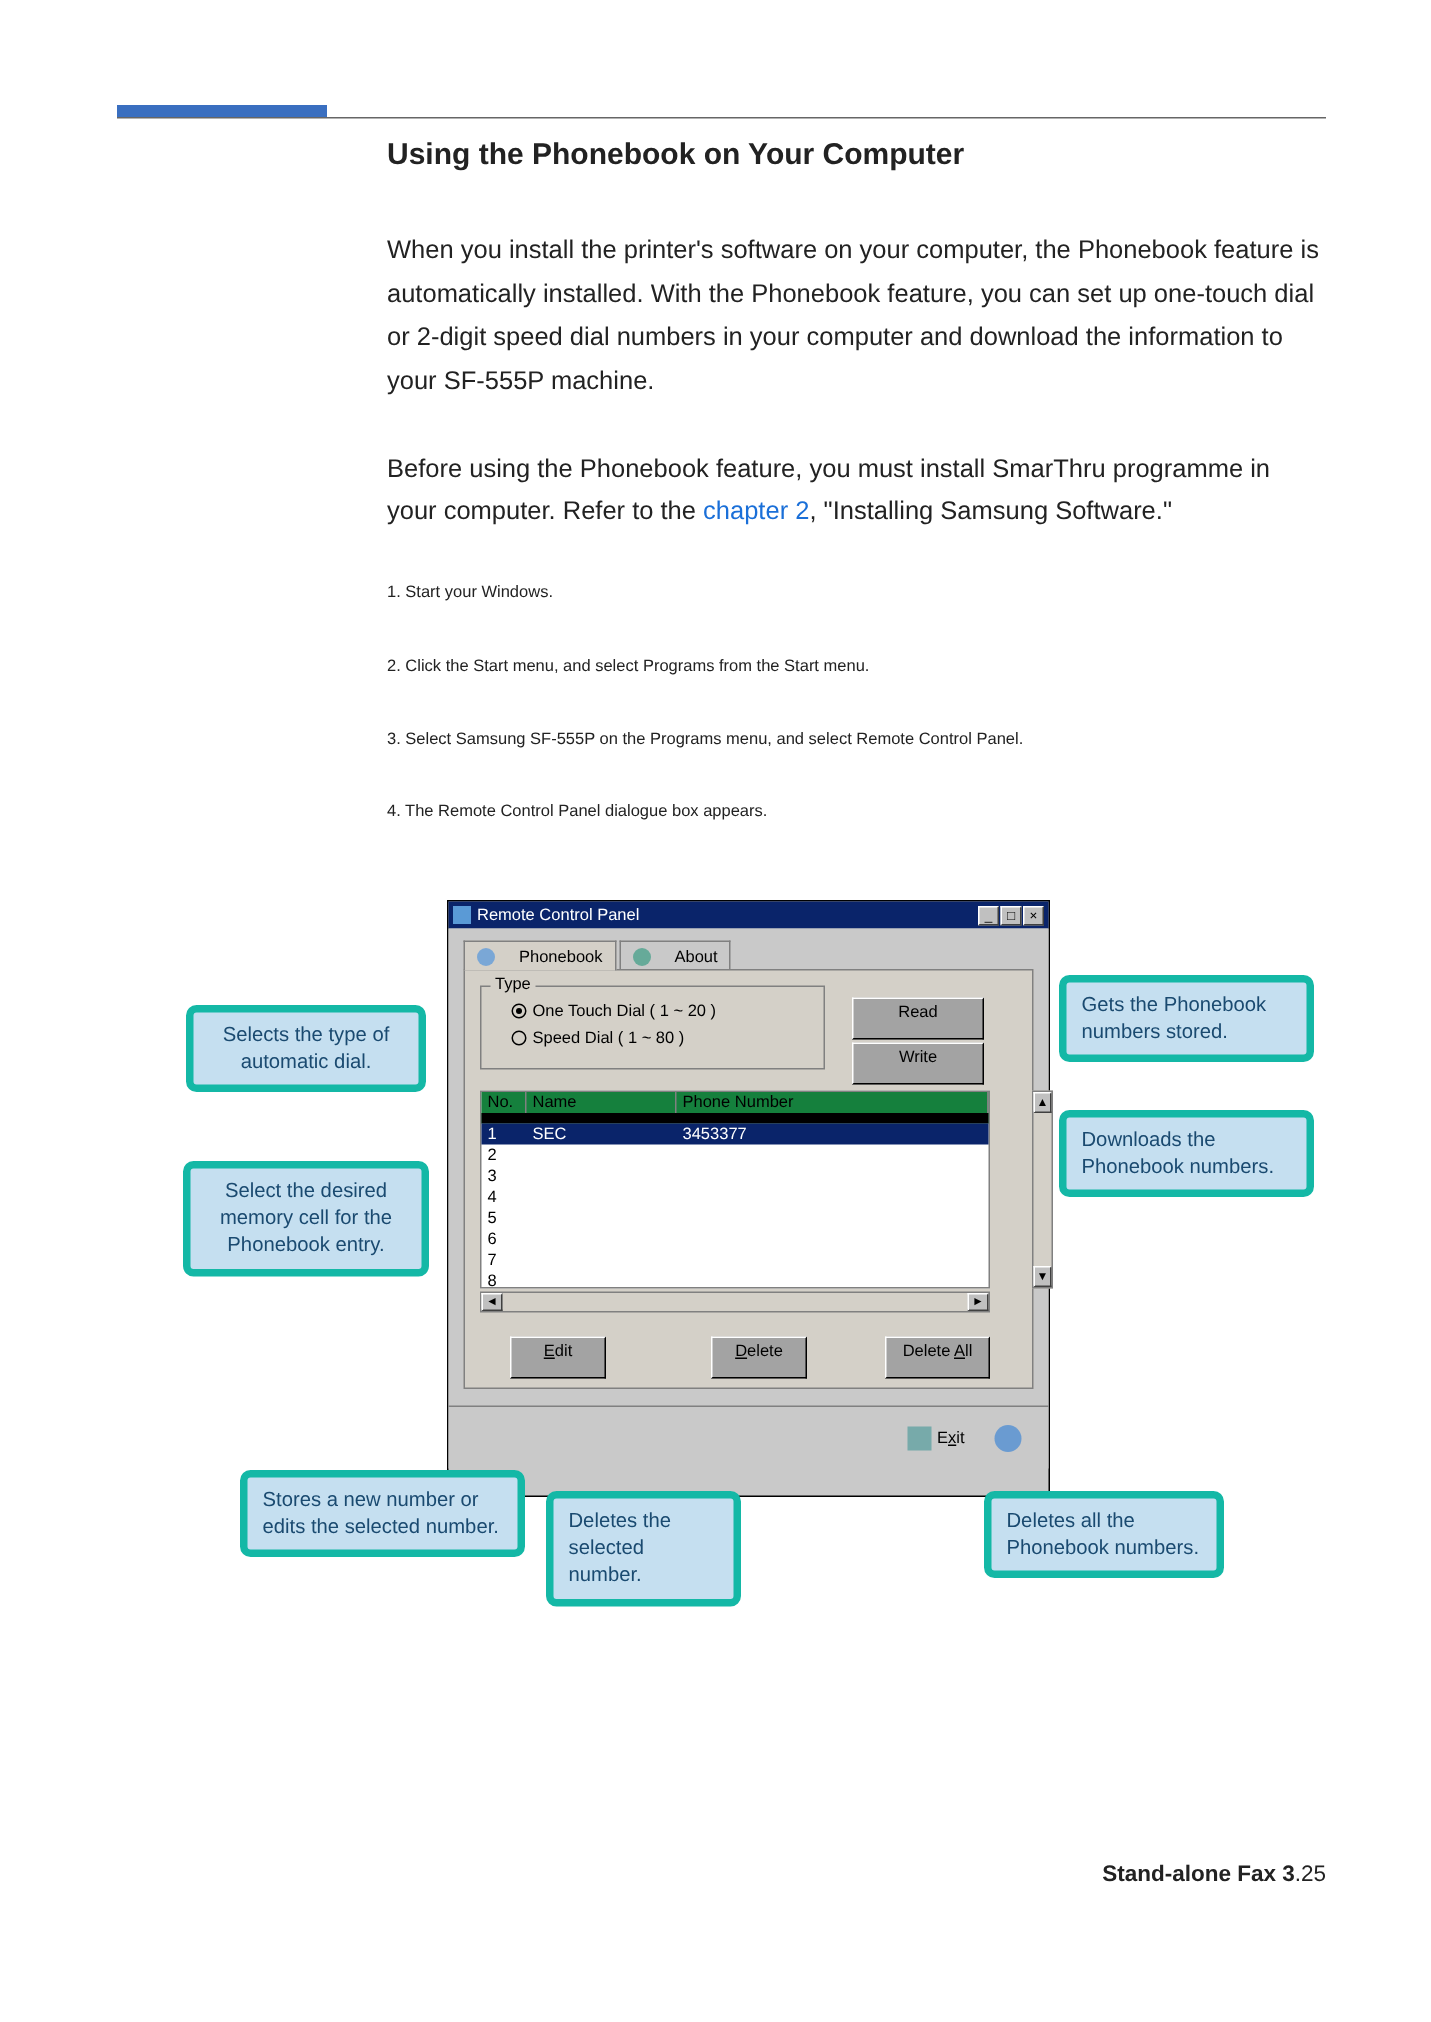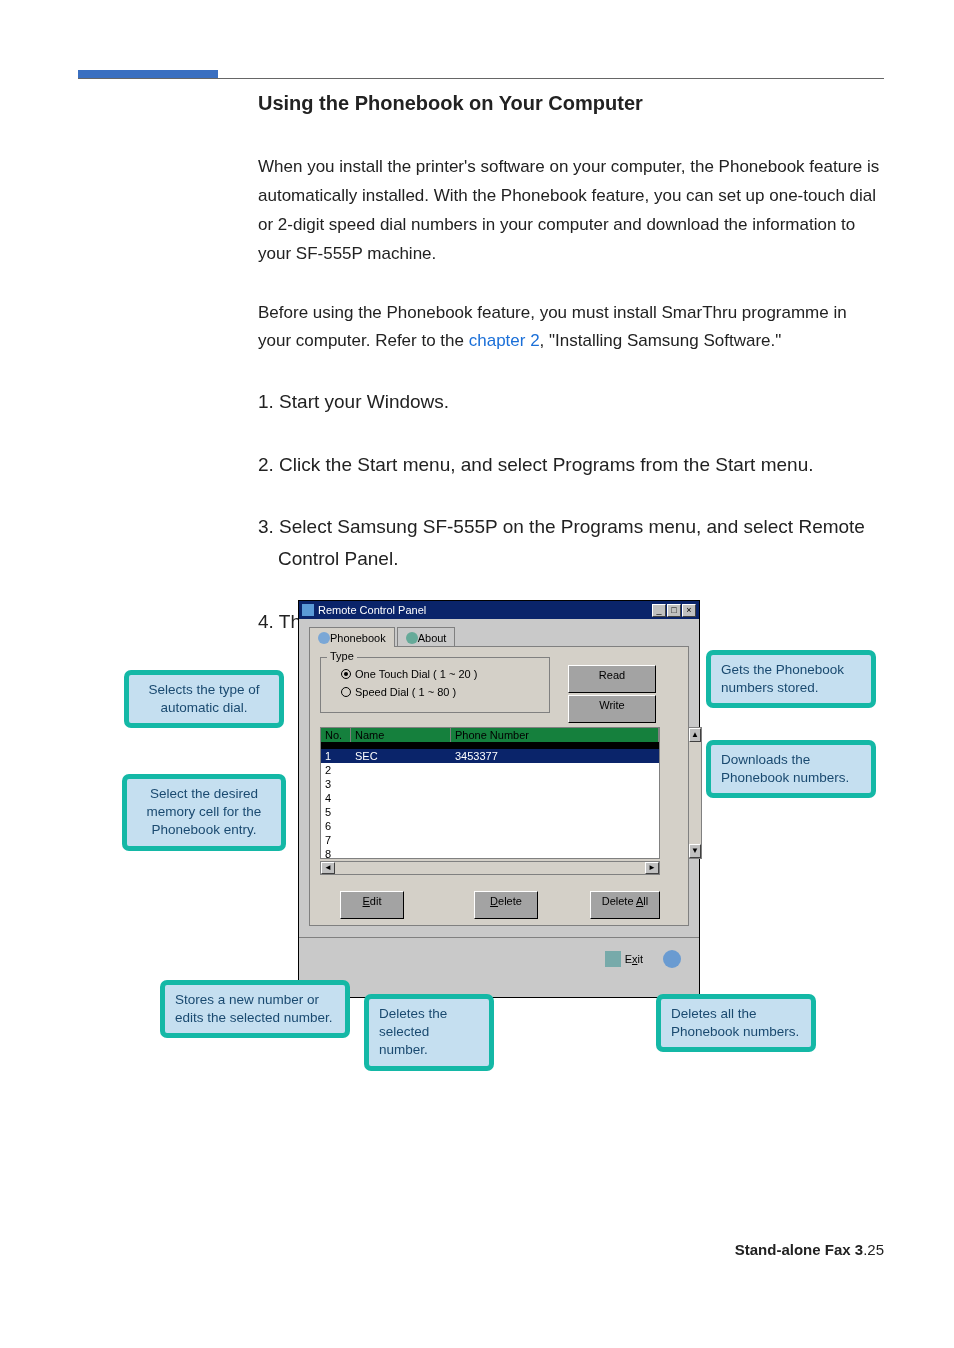--- a/index.html
+++ b/index.html
@@ -40,21 +40,21 @@
     margin-bottom: 38px;
   }
   .para {
     font-size: 17px;
     line-height: 1.7;
     margin-bottom: 30px;
     color: #222;
   }
   .para .link { color: #1a6fd8; }
   .step {
-    font-size: 19px;
+    font-size: 11px;
     line-height: 1.7;
     margin-bottom: 30px;
     color: #222;
     padding-left: 20px;
     text-indent: -20px;
   }
 
   
   .win-wrap {
     position: absolute;
@@ -95,21 +95,21 @@
     height: calc(100% - 36px);
     background: #c9c9c9;
     padding: 6px 10px;
   }
   .tabs {
     display:flex; font-size:11px; height:20px; margin-top:2px;
   }
   .tab {
     border:1px solid #808080; border-bottom:none;
     background:#c9c9c9; padding:2px 8px; margin-right:2px;
-    display:flex; align-items:center; gap:0;
+    display:flex; align-items:center; gap:16px;
   }
   .tab.active { background:#d4d0c8; position:relative; z-index:2; }
   .tab .ticon { width:12px;height:12px;background:#7aa7d6;border-radius:50%; }
   .tab-panel {
     border:1px solid #808080; background:#d4d0c8;
     height: 280px; margin-top:-1px; position:relative; padding:10px 12px;
   }
   .groupbox {
     position:absolute; left:10px; top:10px; width:230px; height:56px;
     border:1px solid #808080; padding:4px 8px;

